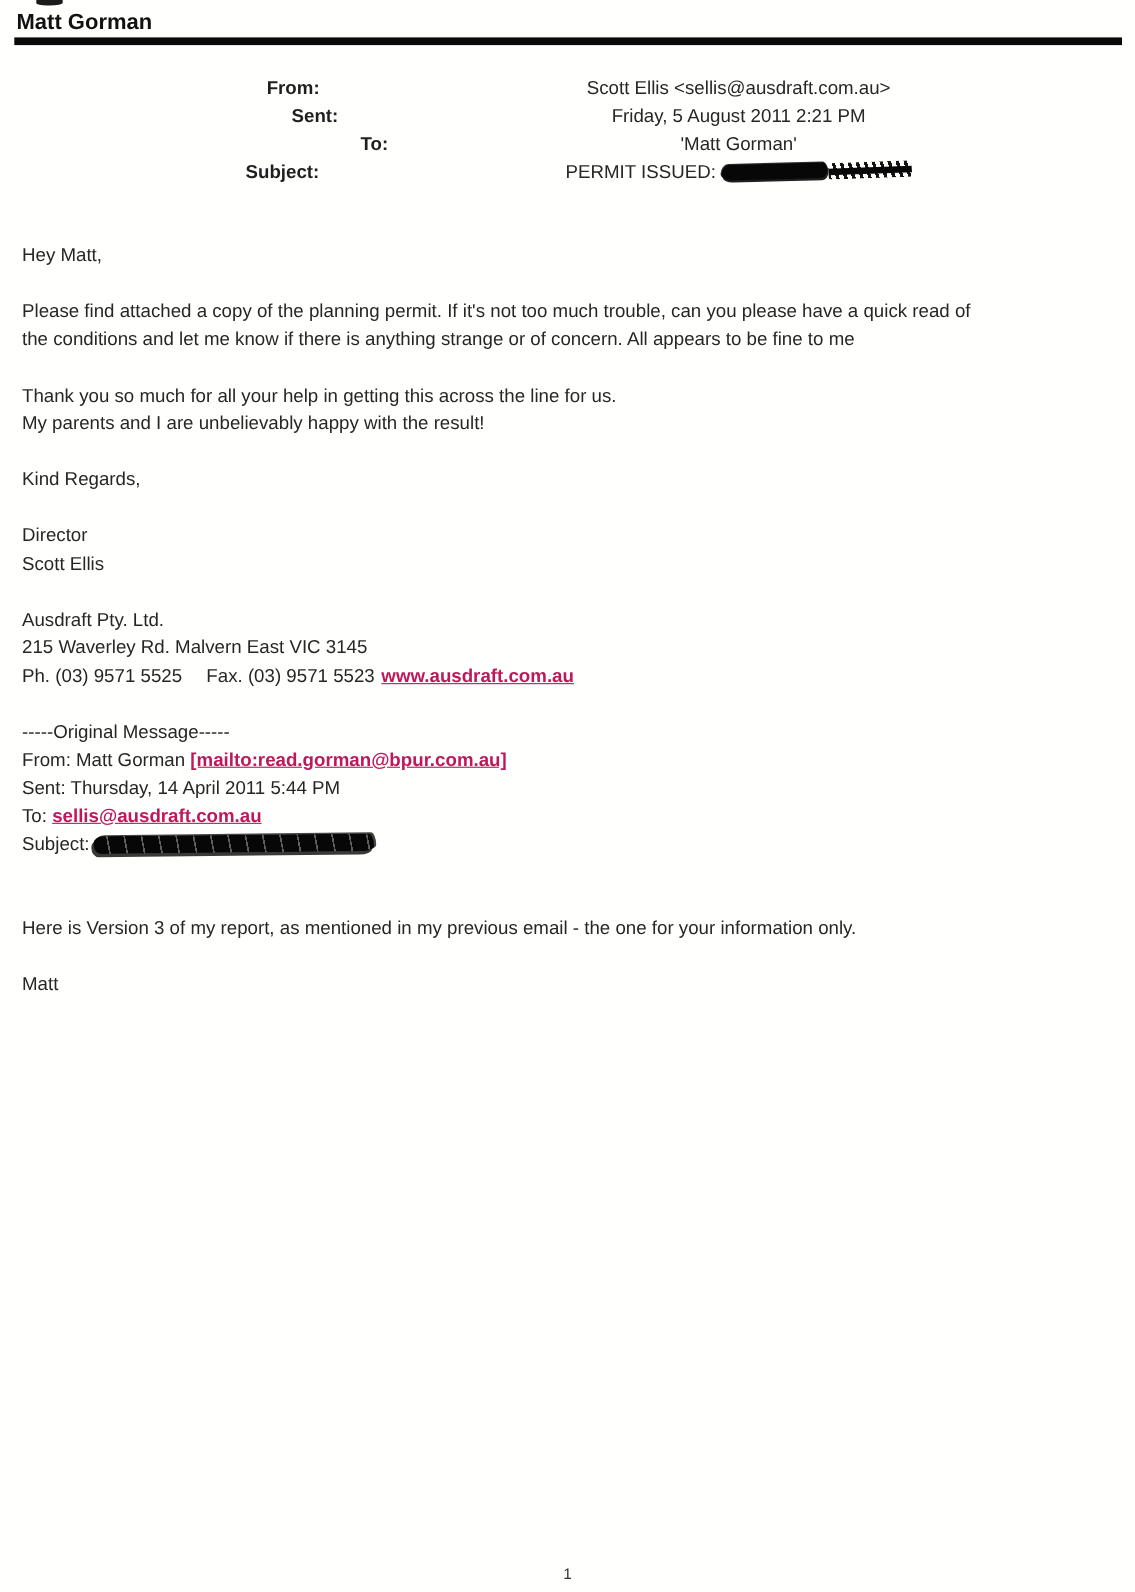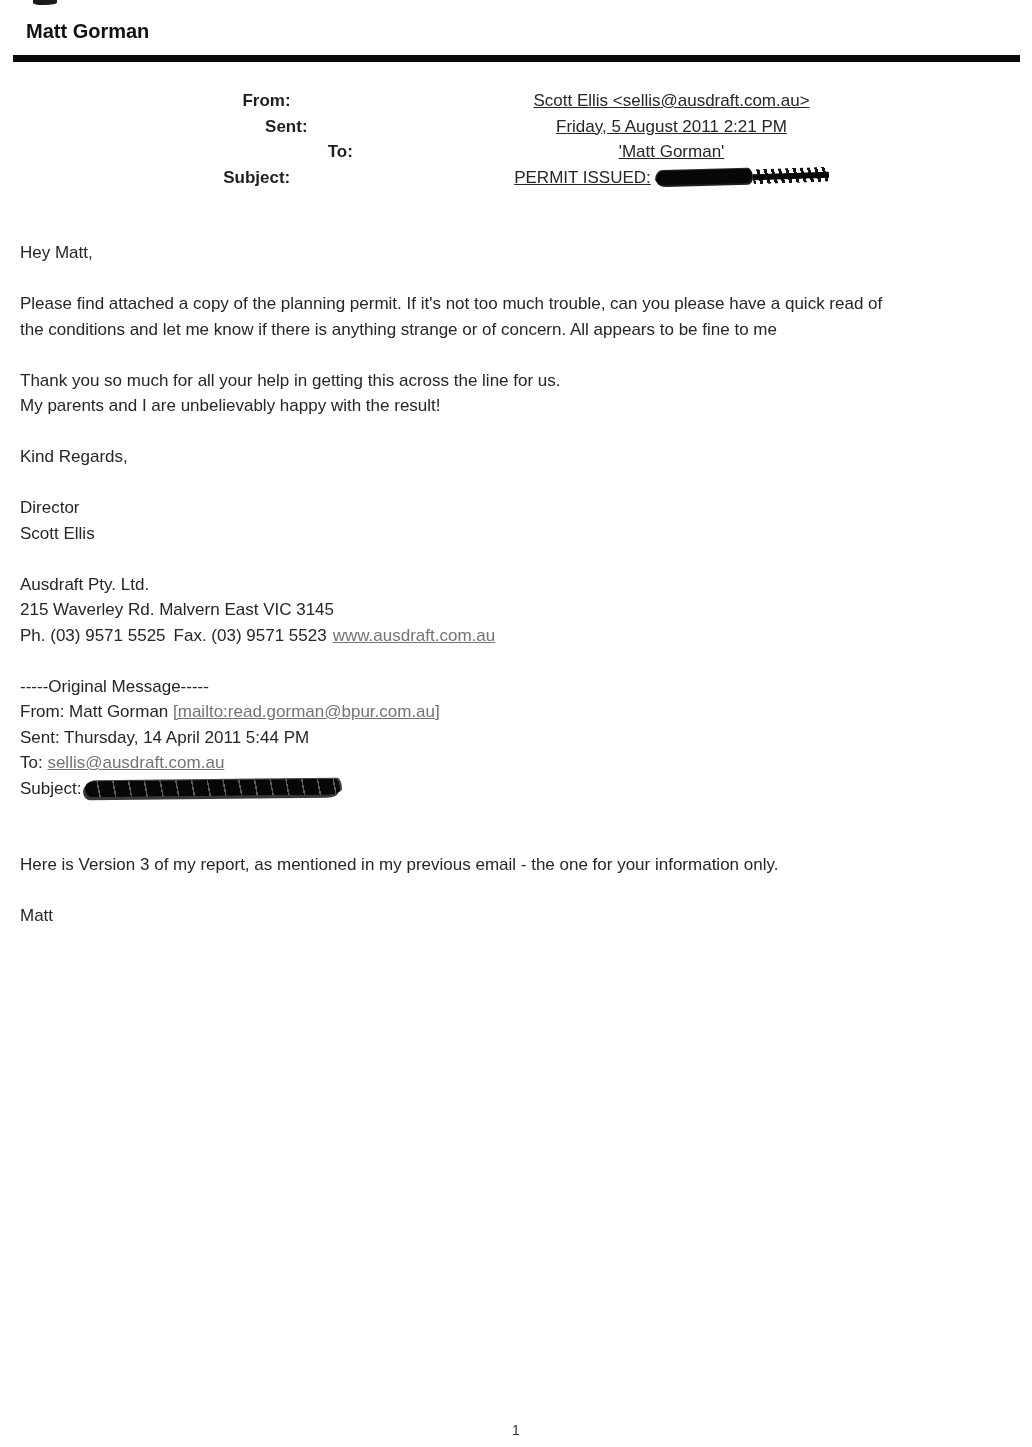--- a/index.html
+++ b/index.html
@@ -10,35 +10,35 @@
     font-family:"Liberation Sans","DejaVu Sans",sans-serif;
     color:#262626;
     font-size:17px;
     overflow:hidden;
   }
   .scan-artifact {
     position:absolute; top:0; left:33px; width:24px; height:5px;
     background:#1b1b1b; border-radius:0 0 50% 40%;
   }
   .title {
-    margin:11px; padding:7px 0 0 15px;
+    margin:0; padding:7px 0 0 15px;
     font-size:20px; line-height:26px; font-weight:700; color:#111;
   }
   .rule { height:7px; background:#0a0a0a; margin:1px 12px 0 13px; }
 
   .fields { margin:26px 0 0 20px; }
   .field-row { display:flex; line-height:25.5px;justify-content:center; }
   .field-label { width:291px; font-weight:700; color:#1f1f1f; flex:0 0 auto; }
-  .field-value { white-space:pre-wrap;text-decoration:underline; }
+  .field-value { white-space:pre-wrap; }
 
   .body-block { margin:50px 25px 0 20px; }
   .line { line-height:25.5px; min-height:25.5px; white-space:pre-wrap; }
 
-  a.link { color:#737373; text-decoration:underline; cursor:pointer; }
-  .fax-part { margin-left:8px; }
+  a.link { color:#be185d; text-decoration:underline; cursor:pointer;font-weight:bold; }
+  .fax-part { margin-left:22px; }
   .site-link { margin-left:6px; }
 
   
   .redact { display:inline-block; background:#070707; vertical-align:middle; position:relative; top:-1px; }
   .redact-subj-main {
     width:96px; height:14px; margin-left:5px;
     border-radius:8px 3px 6px 10px / 10px 6px 8px 5px;
     transform:rotate(-1.5deg);
     box-shadow:1px 2px 0 rgba(7,7,7,.9), -1px -1px 0 rgba(7,7,7,.85);
   }

